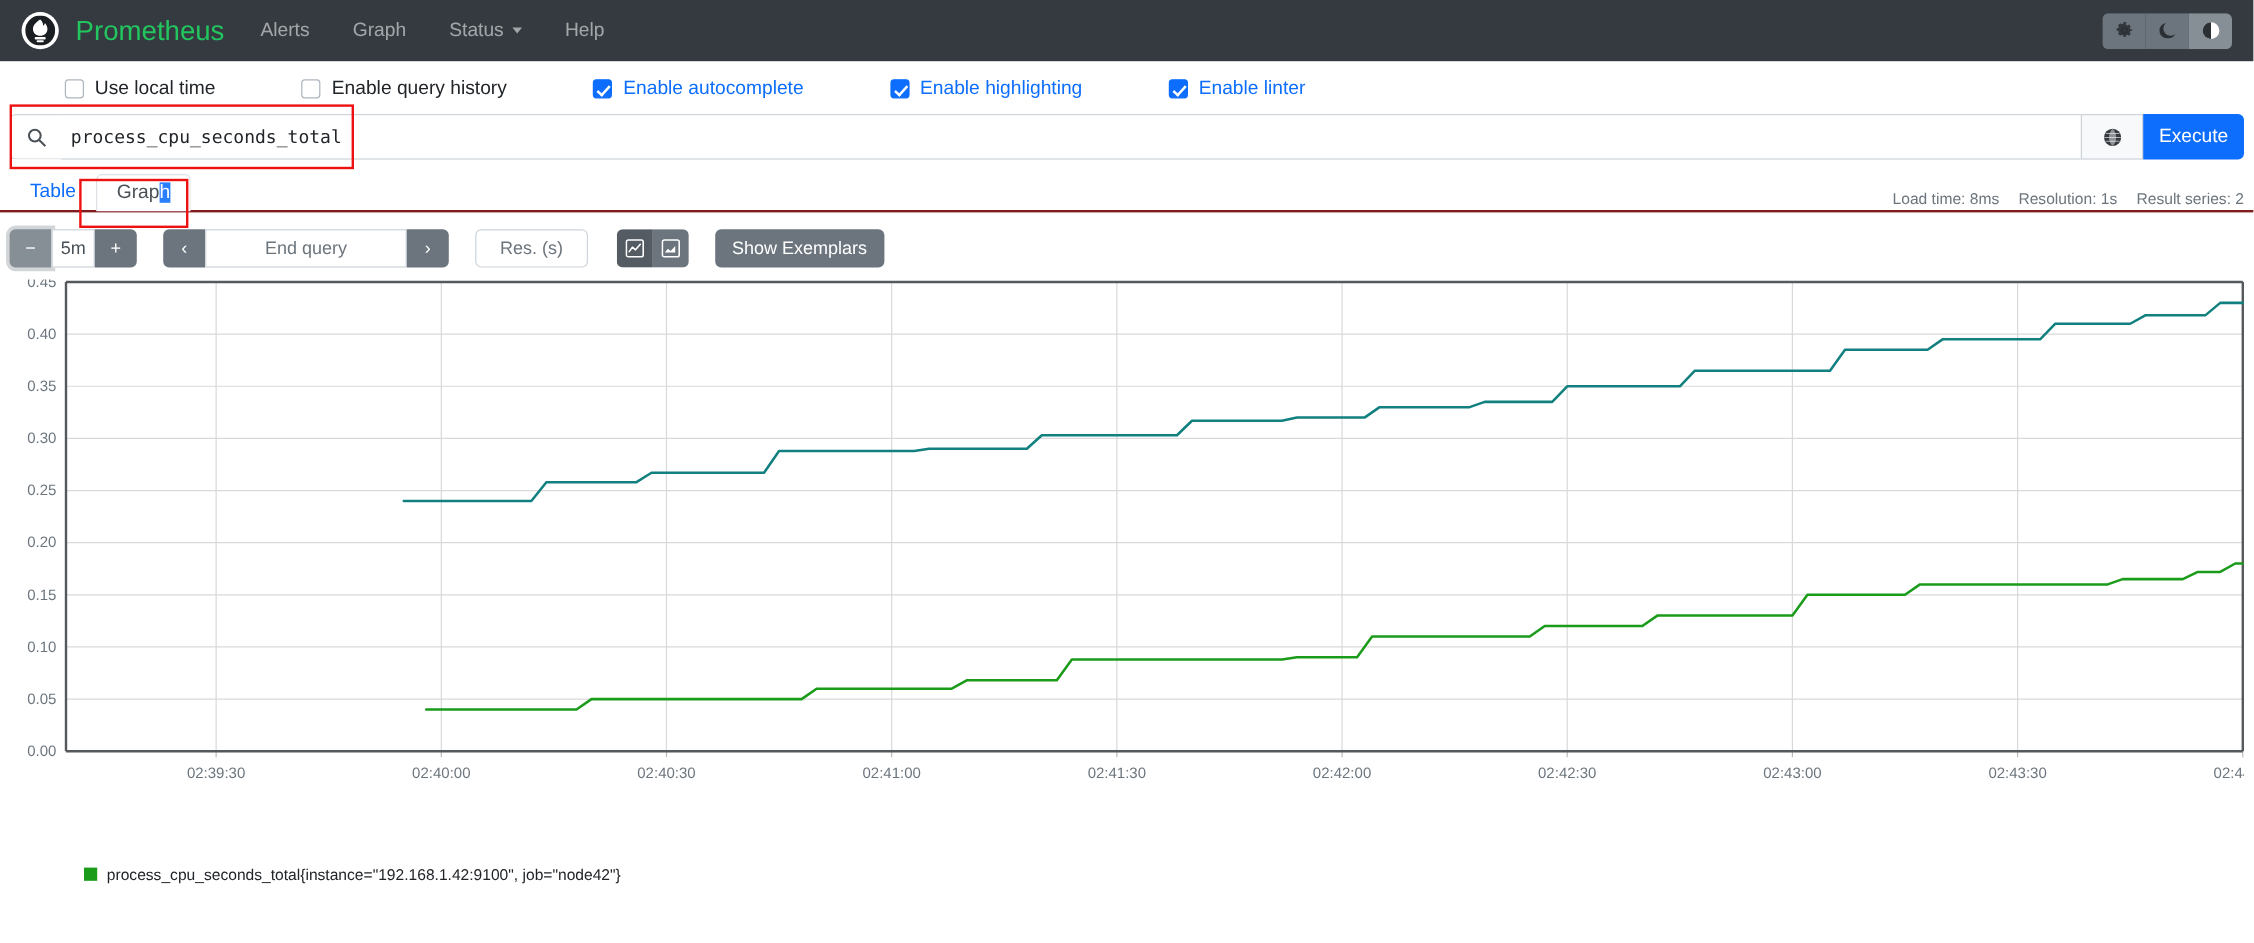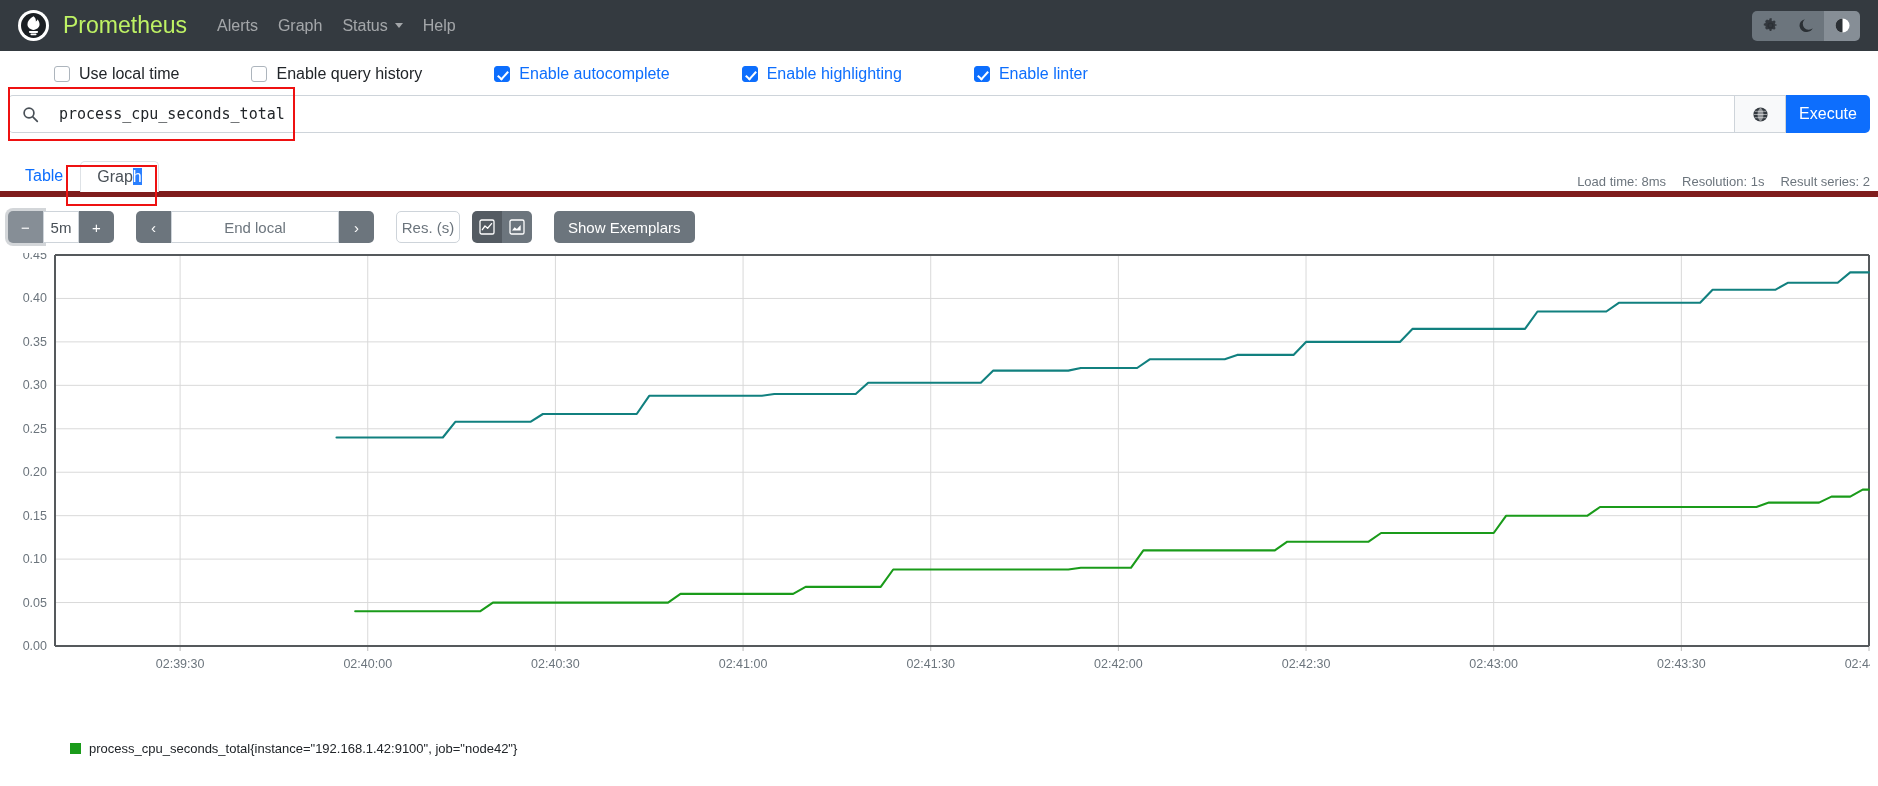--- a/index.html
+++ b/index.html
@@ -15,24 +15,24 @@
   
   .navbar{
     height:51px;background:#343a40;display:flex;align-items:center;
     padding:0 18px;box-sizing:border-box;position:relative;
   }
   .logo{
     width:31px;height:31px;border-radius:50%;background:#fff;
     display:flex;align-items:center;justify-content:center;flex:0 0 auto;
   }
   .brand{
-    color:#bef264;font-size:23px;margin-left:14px;margin-right:30px;
+    color:#22c55e;font-size:23px;margin-left:14px;margin-right:30px;
     white-space:nowrap;
   }
-  .nav-links{display:flex;align-items:center;gap:20px;}
+  .nav-links{display:flex;align-items:center;gap:36px;}
   .nav-link{
     color:rgba(255,255,255,.55);font-size:16px;text-decoration:none;
     white-space:nowrap;cursor:pointer;display:flex;align-items:center;gap:5px;
   }
   .caret{
     width:0;height:0;border-left:4px solid transparent;border-right:4px solid transparent;
     border-top:5px solid rgba(255,255,255,.55);display:inline-block;margin-left:2px;
   }
   .theme-group{
     position:absolute;right:18px;top:50%;transform:translateY(-50%);
@@ -84,22 +84,22 @@
     justify-content:center;border-radius:0 5px 5px 0;font-size:16px;cursor:pointer;
     flex:0 0 auto;
   }
   .redbox{
     position:absolute;border:2px solid #ee1111;pointer-events:none;
   }
   #redbox-query{left:8px;top:-8px;width:283px;height:50px;}
 
   
   .tabs-row{
-    display:flex;align-items:flex-end;padding:0 8px;margin-top:28px;
-    border-bottom:6px solid #7f1d1d;position:relative;height:30px;
+    display:flex;align-items:flex-end;padding:0 8px;margin-top:12px;
+    border-bottom:2px solid #7f1d1d;position:relative;height:30px;
   }
   .tab{
     padding:5px 16px;font-size:16px;color:#0d6efd;cursor:pointer;
     border:1px solid transparent;border-bottom:none;border-radius:5px 5px 0 0;
     background:transparent;line-height:20px;
   }
   .tab.active{
     color:#495057;background:#fff;border-color:#dee2e6 #dee2e6 #fff;
     margin-bottom:-1px;
   }
@@ -122,21 +122,21 @@
   .btn.l{border-radius:5px 0 0 5px;width:35px;}
   .btn.r{border-radius:0 5px 5px 0;width:35px;}
   .txtfield{
     height:32px;border:1px solid #ced4da;background:#fff;display:flex;
     align-items:center;justify-content:center;font-size:15px;color:#495057;
     box-sizing:border-box;
   }
   .range-val{width:36px;}
   .endtime{width:168px;color:#6c757d;}
   .res{
-    width:64px;border-radius:5px;color:#6c757d;margin-right:12px;
+    width:94px;border-radius:5px;color:#6c757d;margin-right:24px;
   }
   .toggle-grp{display:flex;margin-right:22px;border-radius:5px;overflow:hidden;}
   .tgl{
     width:30px;height:32px;background:#6c757d;display:flex;align-items:center;
     justify-content:center;cursor:pointer;
   }
   .tgl.active{background:#545b62;}
   .exemplars{
     height:32px;background:#6c757d;color:#fff;border-radius:5px;padding:0 14px;
     display:flex;align-items:center;font-size:15px;cursor:pointer;
@@ -265,21 +265,21 @@
 
 <div class="gctl">
   <div class="grp">
     <button class="btn l focus">−</button>
     <div class="txtfield range-val">5m</div>
     <button class="btn r">+</button>
   </div>
 
   <div class="grp">
     <button class="btn l">‹</button>
-    <div class="txtfield endtime">End local</div>
+    <div class="txtfield endtime">End query</div>
     <button class="btn r">›</button>
   </div>
 
   <div class="txtfield res">Res. (s)</div>
 
   <div class="toggle-grp">
     <div class="tgl active">
       <svg width="16" height="16" viewBox="0 0 16 16" fill="none" stroke="#fff" stroke-width="1.3">
         <rect x="1" y="1" width="14" height="14" rx="1.6"></rect>
         <polyline points="3.3,10.7 6,7 8.6,9.2 12.6,4.6" stroke-linecap="round" stroke-linejoin="round"></polyline>

